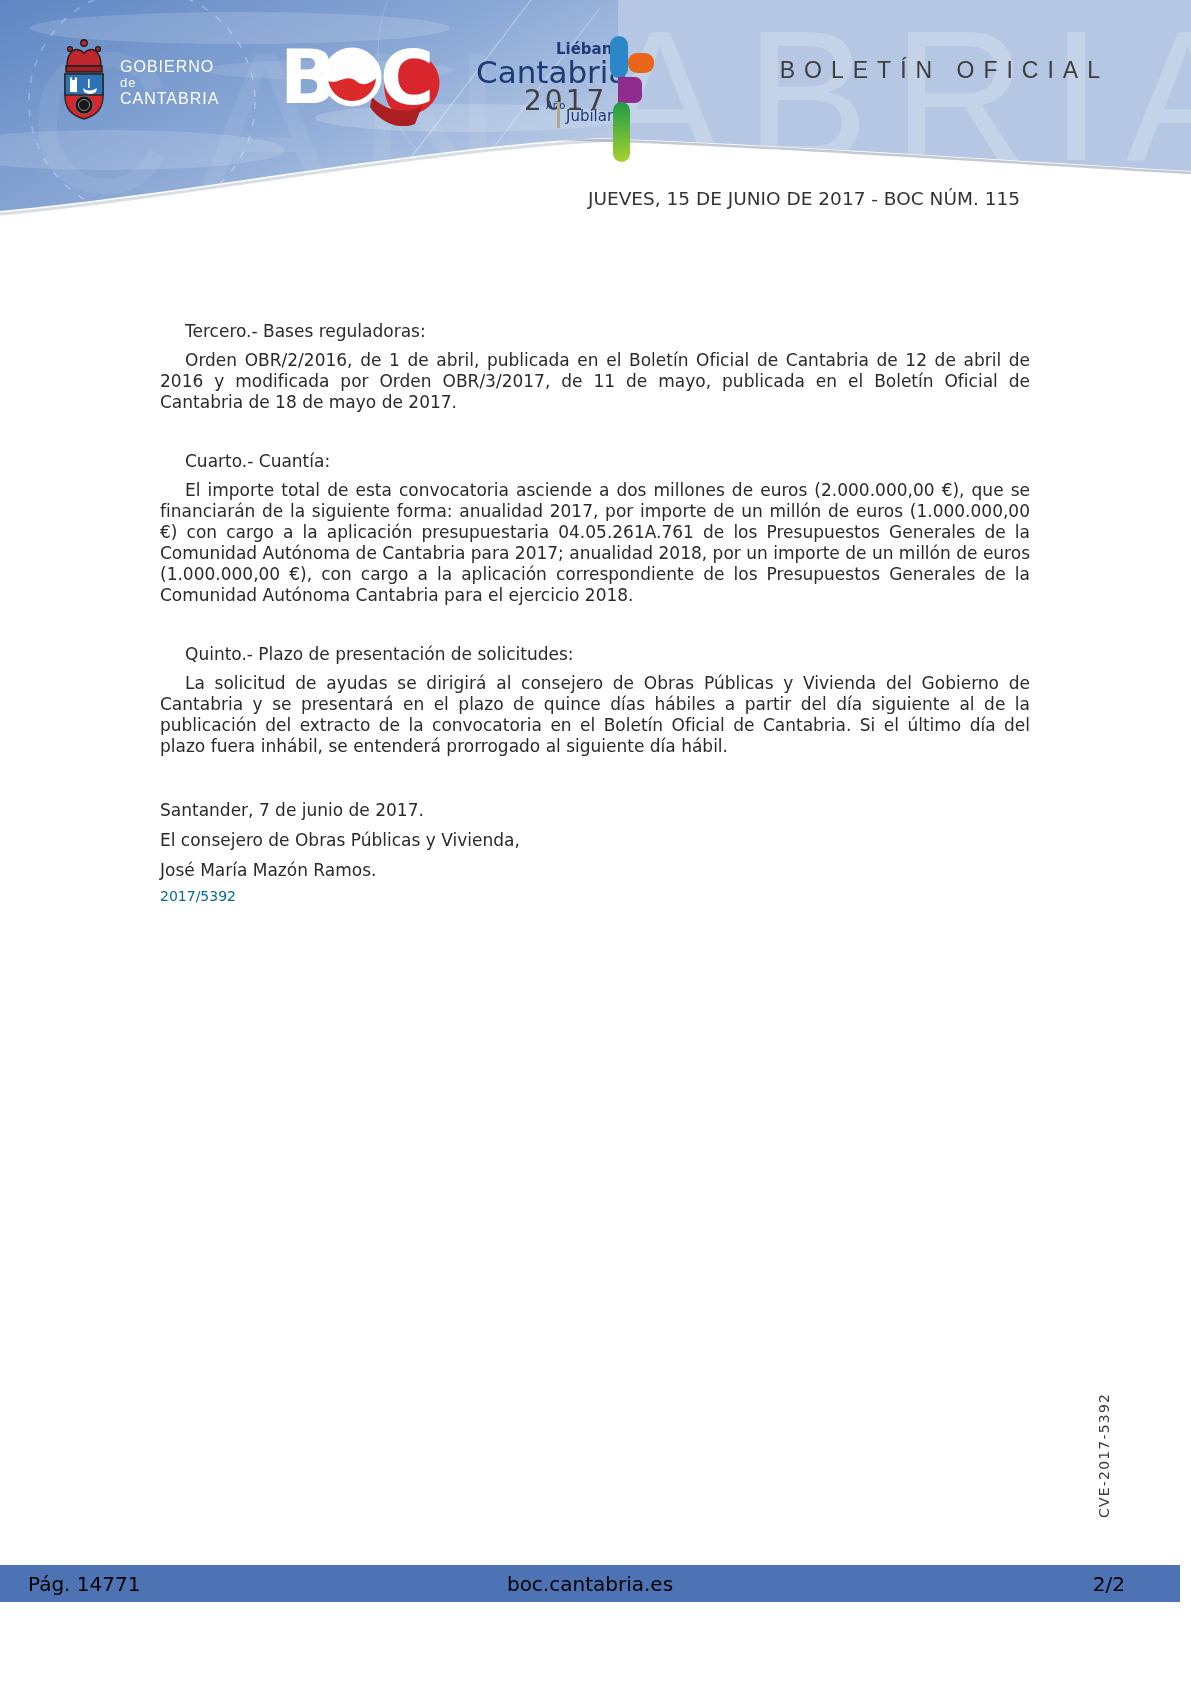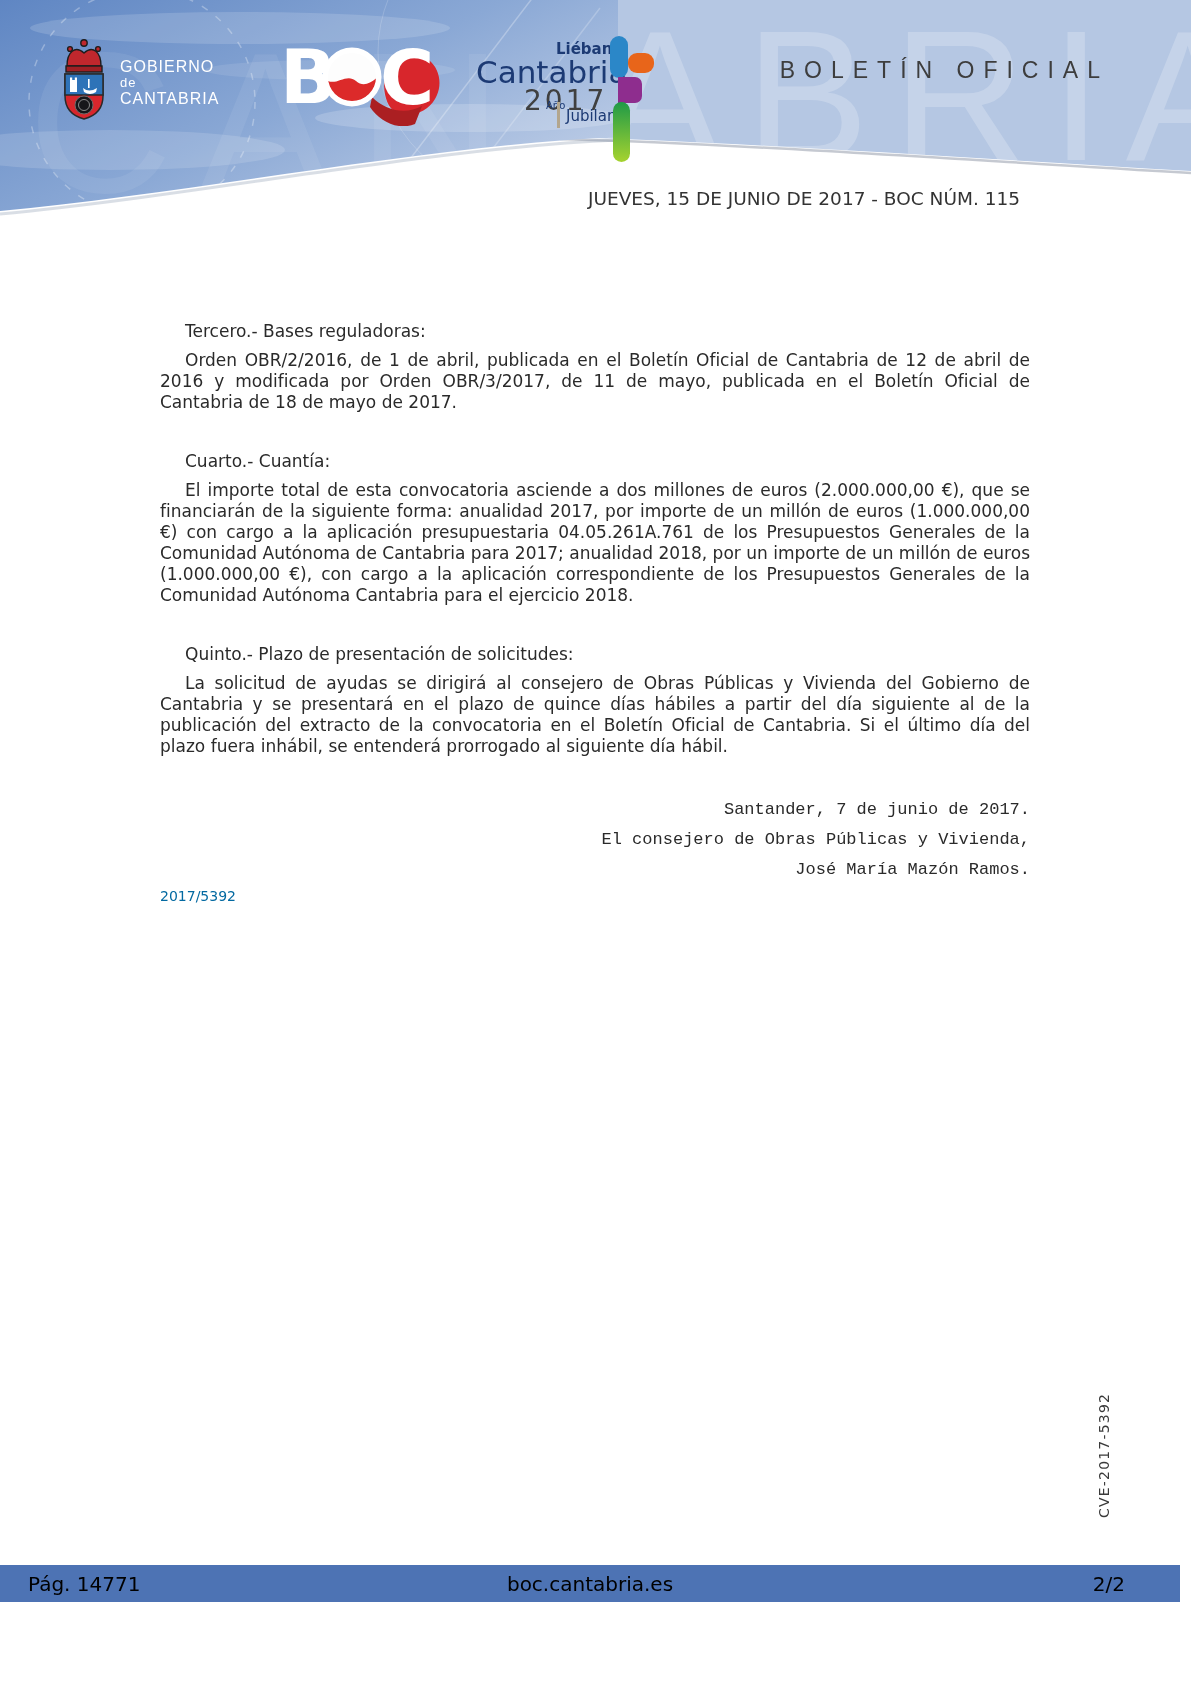--- a/index.html
+++ b/index.html
@@ -33,21 +33,21 @@
 
   
   .dateline{position:absolute;left:8px;right:171px;top:188px;text-align:right;
             font-size:18.5px;color:#333;}
 
   
   .doc{position:absolute;left:160px;top:321px;width:870px;font-size:17px;line-height:21px;}
   .doc-section{margin:0 0 38px 0;}
   .doc-heading{margin:0;padding-left:25px;font-size:17px;font-weight:normal;line-height:21px;}
   .doc-par{margin:8px 0 0 0;text-align:justify;text-indent:25px;}
-  .signature{margin-top:27px;text-align:right;line-height:30px;font-family:Liberation Mono, monospace;}
+  .signature{margin-top:27px;text-align:left;line-height:30px;}
   .sig-line{white-space:nowrap;}
   .reference{display:inline-block;margin-top:1px;font-size:14px;color:#0369a1;text-decoration:none;}
 
   
   .cve{position:absolute;left:1096px;top:1388px;height:130px;
        writing-mode:vertical-rl;transform:rotate(180deg);
        font-size:14px;letter-spacing:1.2px;color:#3a3a3a;white-space:nowrap;}
 
   
   .footer{position:absolute;left:0;top:1565px;width:1180px;height:37px;background:#4d73b4;

